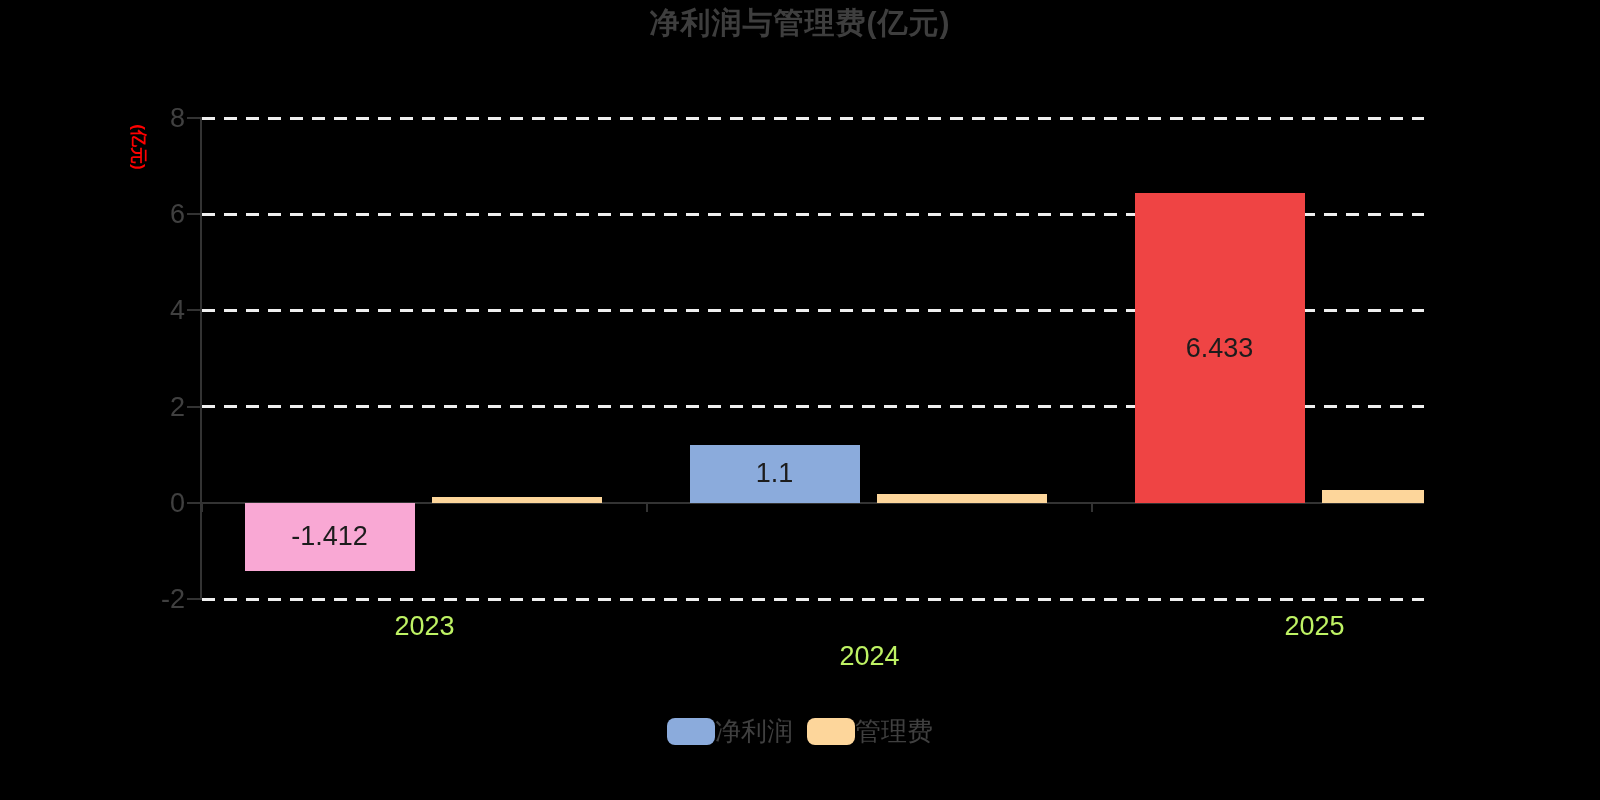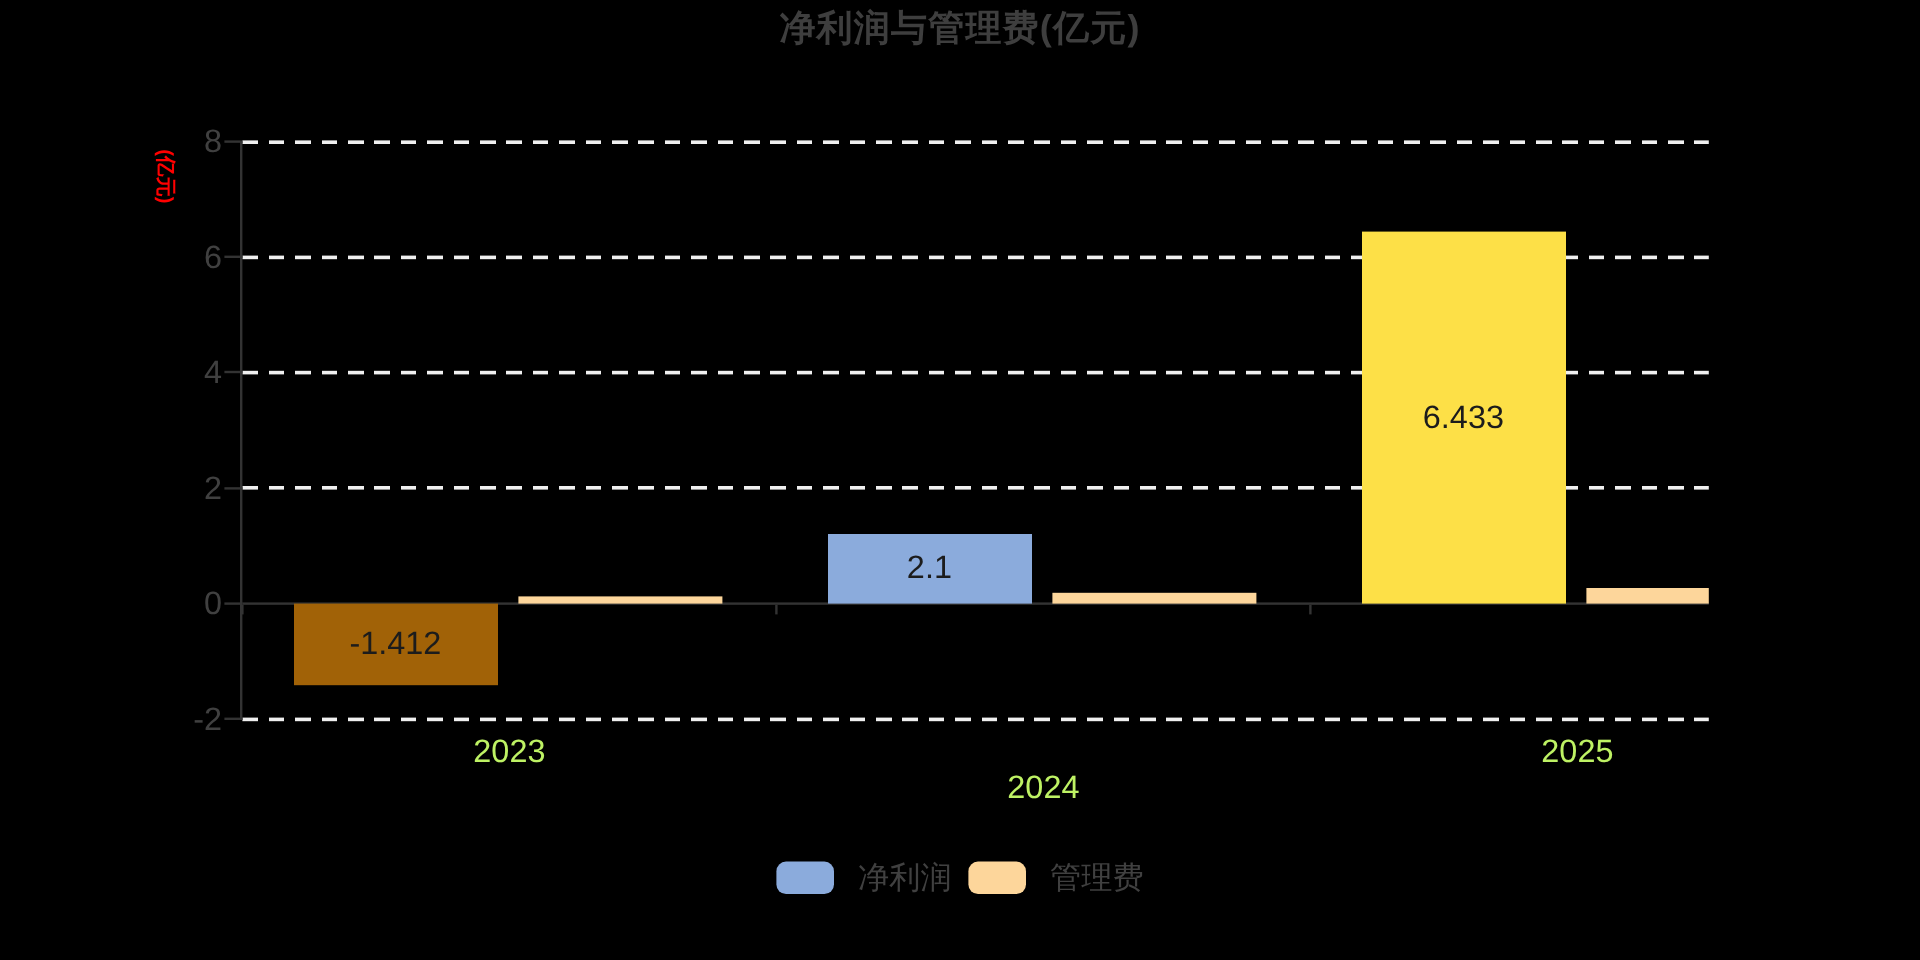--- a/index.html
+++ b/index.html
@@ -24,21 +24,21 @@
     position:absolute;width:200px;text-align:center;font-size:27px;color:#bef264;
   }
   .bar{
     position:absolute;display:flex;align-items:center;justify-content:center;
   }
   .bar-label{font-size:27px;color:#1c1c1c;white-space:nowrap;}
   #legend{
     position:absolute;top:714px;left:0;width:1600px;
     display:flex;justify-content:center;align-items:center;gap:14px;
   }
-  .legend-item{display:flex;align-items:center;gap:20px;cursor:default;}
+  .legend-item{display:flex;align-items:center;gap:0;cursor:default;}
   .legend-swatch{width:48px;height:27px;border-radius:8px;}
   .legend-label{font-size:26px;color:#404040;}
   #footer-note{
     position:absolute;top:774px;left:0;width:1600px;text-align:center;
     font-size:19px;font-weight:bold;color:#b58500;
   }
 </style>
 </head>
 <body>
 
@@ -62,27 +62,27 @@
       <div class="y-tick-label" style="position: absolute; left: 90px; top: 486.8px;">0</div>
       <div class="gridline" style="position: absolute; left: 202px; top: 597.5px; width: 1335px; height: 3px; background: repeating-linear-gradient(to right, rgb(239, 239, 239) 0px, rgb(239, 239, 239) 13px, transparent 13px, transparent 22px);"></div>
       <div style="position: absolute; left: 187px; top: 598px; width: 15px; height: 2px; background: rgb(51, 51, 51);"></div>
       <div class="y-tick-label" style="position: absolute; left: 90px; top: 583px;">-2</div>
       <div style="position: absolute; left: 200px; top: 118px; width: 2px; height: 482px; background: rgb(51, 51, 51);"></div>
       <div style="position: absolute; left: 202px; top: 501.8px; width: 1335px; height: 2px; background: rgb(51, 51, 51);"></div>
       <div style="position: absolute; left: 201px; top: 503.8px; width: 2px; height: 8px; background: rgb(51, 51, 51);"></div>
       <div style="position: absolute; left: 646px; top: 503.8px; width: 2px; height: 8px; background: rgb(51, 51, 51);"></div>
       <div style="position: absolute; left: 1091px; top: 503.8px; width: 2px; height: 8px; background: rgb(51, 51, 51);"></div>
       <div style="position: absolute; left: 1536px; top: 503.8px; width: 2px; height: 8px; background: rgb(51, 51, 51);"></div>
-      <div class="bar" style="position: absolute; left: 244.5px; top: 502.8px; width: 170px; height: 67.9172px; background: #a16207;">
+      <div class="bar" style="position: absolute; left: 244.5px; top: 502.8px; width: 170px; height: 67.9172px; background: #f9a8d4;">
         <span class="bar-label">-1.412</span>
       </div>
       <div class="bar" style="position: absolute; left: 689.5px; top: 445.08px; width: 170px; height: 57.72px; background: rgb(139, 171, 220);">
-        <span class="bar-label">2.1</span>
+        <span class="bar-label">1.1</span>
       </div>
-      <div class="bar" style="position: absolute; left: 1134.5px; top: 193.373px; width: 170px; height: 309.427px; background: #fde047;">
+      <div class="bar" style="position: absolute; left: 1134.5px; top: 193.373px; width: 170px; height: 309.427px; background: #ef4444;">
         <span class="bar-label">6.433</span>
       </div>
       <div class="bar" style="position: absolute; left: 431.5px; top: 496.547px; width: 170px; height: 6.253px; background: rgb(253, 214, 155);"></div>
       <div class="bar" style="position: absolute; left: 876.5px; top: 493.661px; width: 170px; height: 9.139px; background: rgb(253, 214, 155);"></div>
       <div class="bar" style="position: absolute; left: 1321.5px; top: 490.294px; width: 170px; height: 12.506px; background: rgb(253, 214, 155);"></div>
       <div class="x-tick-label" style="position: absolute; left: 324.5px; top: 611px;">2023</div>
       <div class="x-tick-label" style="position: absolute; left: 769.5px; top: 611px; margin-top: 30px;">2024</div>
       <div class="x-tick-label" style="position: absolute; left: 1214.5px; top: 611px;">2025</div>
     </div>
   <div id="legend">

